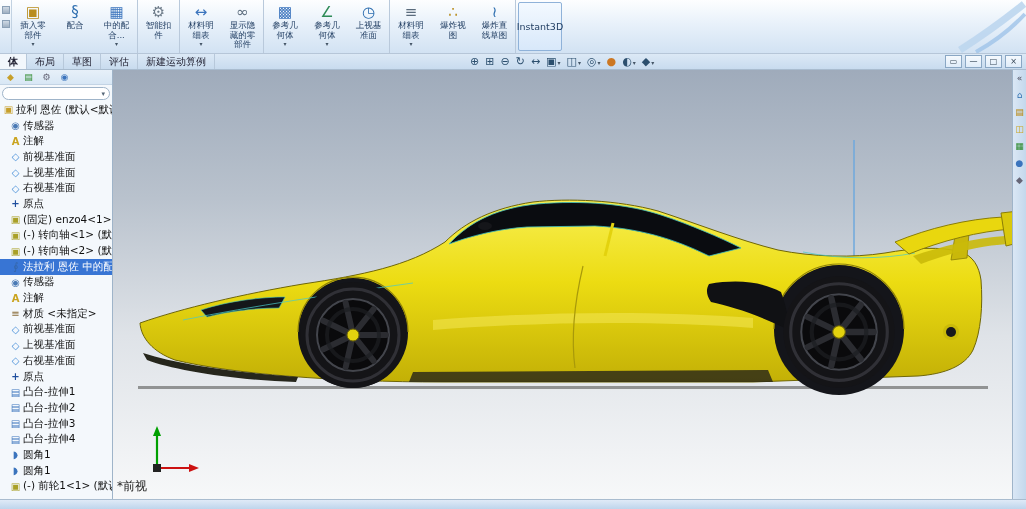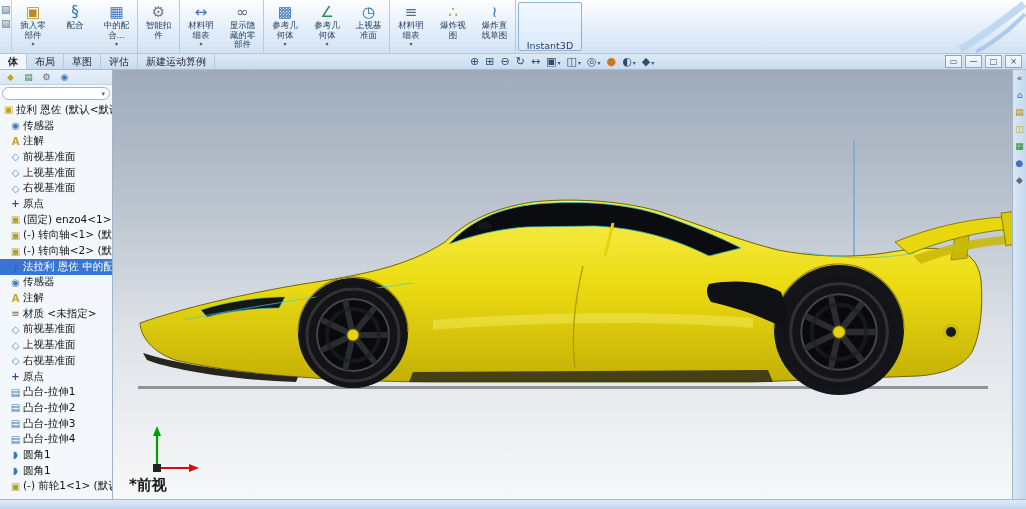--- a/index.html
+++ b/index.html
@@ -12,21 +12,21 @@
     background:linear-gradient(180deg,#fdfeff,#e8f1fa 45%,#d2e2f3);border-bottom:1px solid #b6c6d8}
   .edge-frag{width:12px;border-right:1px solid #c2d2e2;display:flex;flex-direction:column;align-items:center;gap:6px;padding-top:6px}
   .frag-ico{width:8px;height:8px;background:linear-gradient(#cfd9e4,#9fb0c2);border:1px solid #8ba0b6}
   .cmd-buttons{display:flex;align-items:stretch}
   .cmd-btn{width:42px;display:flex;flex-direction:column;align-items:center;padding-top:3px;cursor:default}
   .cmd-btn.sep_after{border-right:1px solid #b9c9db}
   .cmd-icon{height:18px;line-height:18px;font-size:15px}
   .cmd-label{font-size:8.5px;line-height:9.5px;width:32px;text-align:center;color:#1d3a5f}
   .cmd-arrow{display:none;font-size:6px;color:#456;line-height:6px;margin-top:1px}
   .cmd-btn.arrow .cmd-arrow{display:block}
-  .cmd-btn.active{width:64px;justify-content:flex-end;padding-top:0;margin:2px;border:1px solid #8fb2d9;border-radius:2px;
+  .cmd-btn.active{width:44px;justify-content:center;padding-top:0;margin:2px;border:1px solid #8fb2d9;border-radius:2px;
     background:linear-gradient(#f3f9ff,#d8e8fa)}
   .cmd-btn.active .cmd-label{width:auto;font-size:9.5px}
   .cmd-fill{flex:1}
   .swoosh{width:72px;height:53px;flex:none}
 
   
   .tabstrip{position:absolute;left:0;top:54px;width:100%;height:16px;
     background:linear-gradient(#dce9f6,#c8dbee);border-bottom:1px solid #a9bccf}
   .tabs{display:flex;height:100%}
   .tab{padding:0 8px;font-size:10px;line-height:15px;color:#223;border-right:1px solid #b7c8da}
@@ -54,21 +54,21 @@
   .tree-row.ind-0{padding-left:2px}
   .tree-row.ind-1{padding-left:9px}
   .t-ico{width:13px;flex:none;text-align:center;font-size:10px}
   .t-label{margin-left:1px}
   .tree-row.selected{background:#3875d4;color:#fff}
 
   
   .viewport{position:absolute;left:113px;top:70px;right:14px;bottom:10px;overflow:hidden;
     background:linear-gradient(180deg,#9fabbb 0%,#b9c2cd 30%,#dfe3e8 62%,#f7f8f9 100%)}
   .carsvg{position:absolute;inset:0;width:100%;height:100%}
-  .view-label{position:absolute;left:16px;bottom:4px;font-size:15px;font-weight:bold;color:#1a1a1a}
+  .view-label{position:absolute;left:4px;bottom:4px;font-size:12px;font-weight:normal;color:#1a1a1a}
 
   
   .taskpane{position:absolute;right:0;top:70px;width:14px;bottom:10px;border-left:1px solid #9fb4c9;
     background:linear-gradient(90deg,#dae7f5,#c4d8ec);display:flex;flex-direction:column;align-items:center;gap:7px;padding-top:3px}
   .tp-icon{font-size:9px;line-height:10px}
 
   
   .statusbar{position:absolute;left:0;bottom:0;width:100%;height:10px;padding-left:6px;
     background:linear-gradient(#dfeaf7,#bfd5ec);border-top:1px solid #a9bccf;font-size:8px;color:#345}
 

